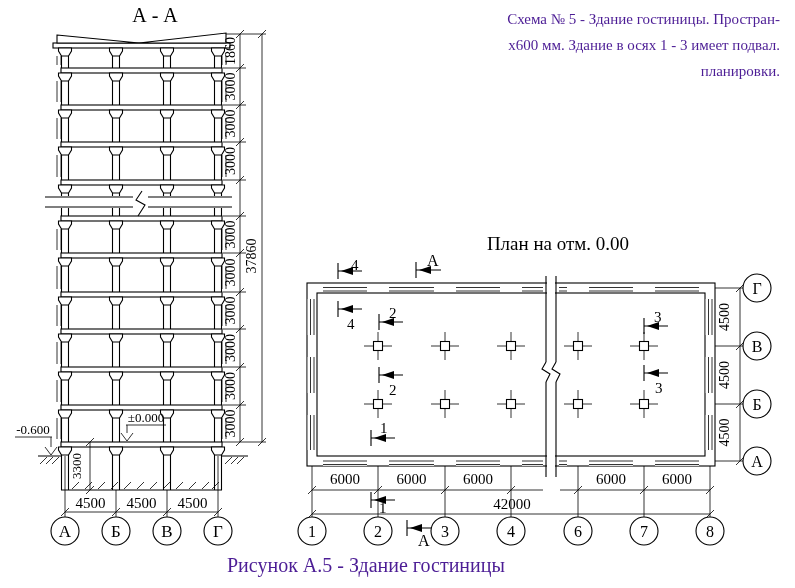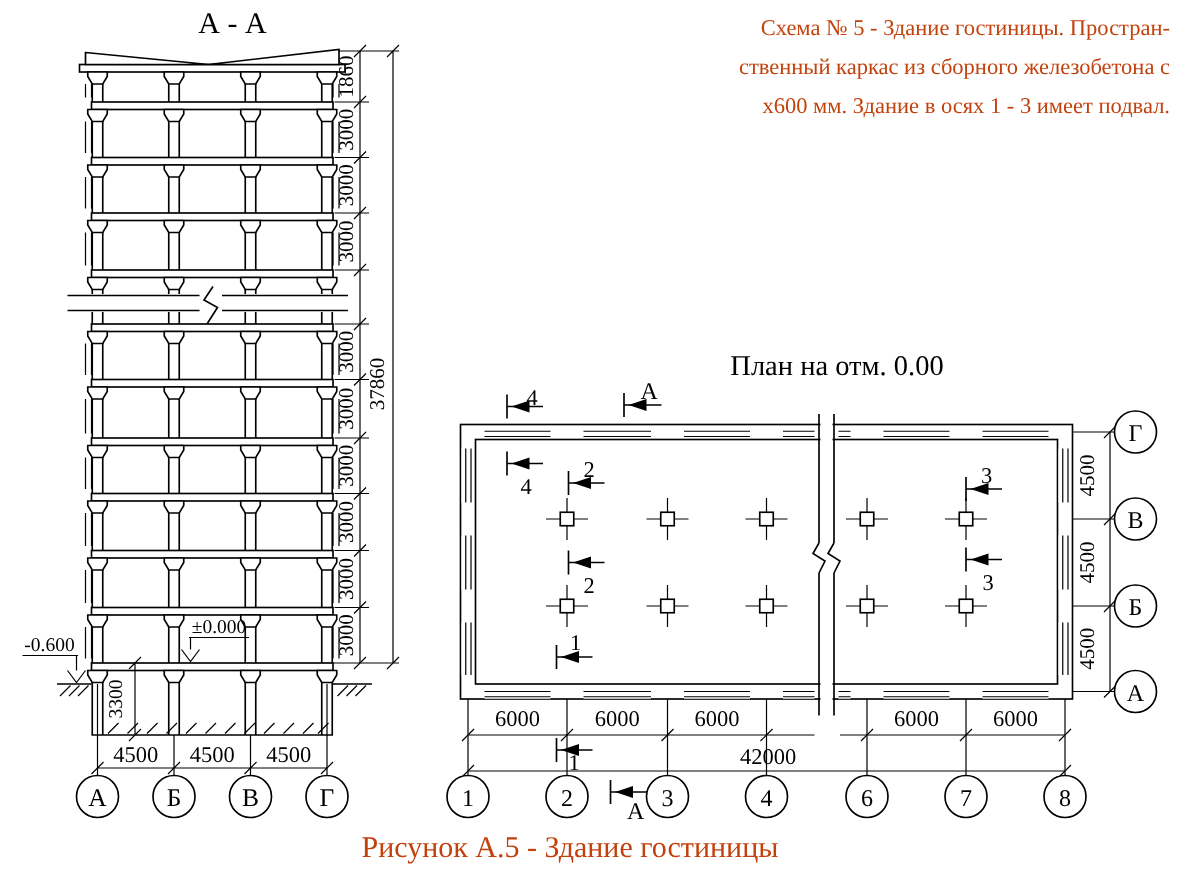--- a/index.html
+++ b/index.html
@@ -1,28 +1,28 @@
 <!DOCTYPE html>
 <html><head>
 <meta charset="utf-8">
 <style>
   html,body{margin:0;padding:0;background:#fff;}
   .stage{position:relative;width:795px;height:588px;background:#fff;overflow:hidden;
-         font-family:"Liberation Serif",serif;color:#c2410c;}
+         font-family:"Liberation Serif",serif;color:#4c1d95;}
   svg{position:absolute;left:0;top:0;}
   .ln{stroke:#000;fill:none;stroke-width:1.1;}
   .thin{stroke:#000;fill:none;stroke-width:0.8;}
   .wf{fill:#fff;}
   .er{fill:#fff;stroke:none;}
   .ar{fill:#000;stroke:none;}
   text{font-family:"Liberation Serif",serif;fill:#000;}
   .t13{font-size:13px;} .t14{font-size:14px;} .t15{font-size:15px;}
   .t16{font-size:16px;} .t17{font-size:17px;} .t20{font-size:20px;}
   .desc{position:absolute;left:332px;top:6px;width:448px;font-size:15px;line-height:26px;text-align:right;}
-  .capt{position:absolute;left:241px;top:554px;font-size:20px;}
+  .capt{position:absolute;left:227px;top:554px;font-size:20px;}
 </style>
 </head>
 <body>
 
 <div class="stage">
 
 <svg width="795" height="588" viewBox="0 0 795 588">
 <defs>
   <g id="fb">
     <rect class="ln wf" x="61" y="0" width="161" height="5"></rect>
@@ -272,19 +272,19 @@
     <text class="t16" x="511" y="537" text-anchor="middle">4</text>
     <text class="t16" x="578" y="537" text-anchor="middle">6</text>
     <text class="t16" x="644" y="537" text-anchor="middle">7</text>
     <text class="t16" x="710" y="537" text-anchor="middle">8</text>
   </g>
 </g>
 </svg>
 
 <div class="desc">
   <div>Схема № 5 - Здание гостиницы. Простран-</div>
-  <div>ственный каркас из сборного железобетона с</div>
   <div>х600 мм. Здание в осях 1 - 3 имеет подвал.</div>
+  <div>планировки.</div>
 </div>
 
 <div class="capt">Рисунок А.5 - Здание гостиницы</div>
 
 </div>
 
 </body></html>

